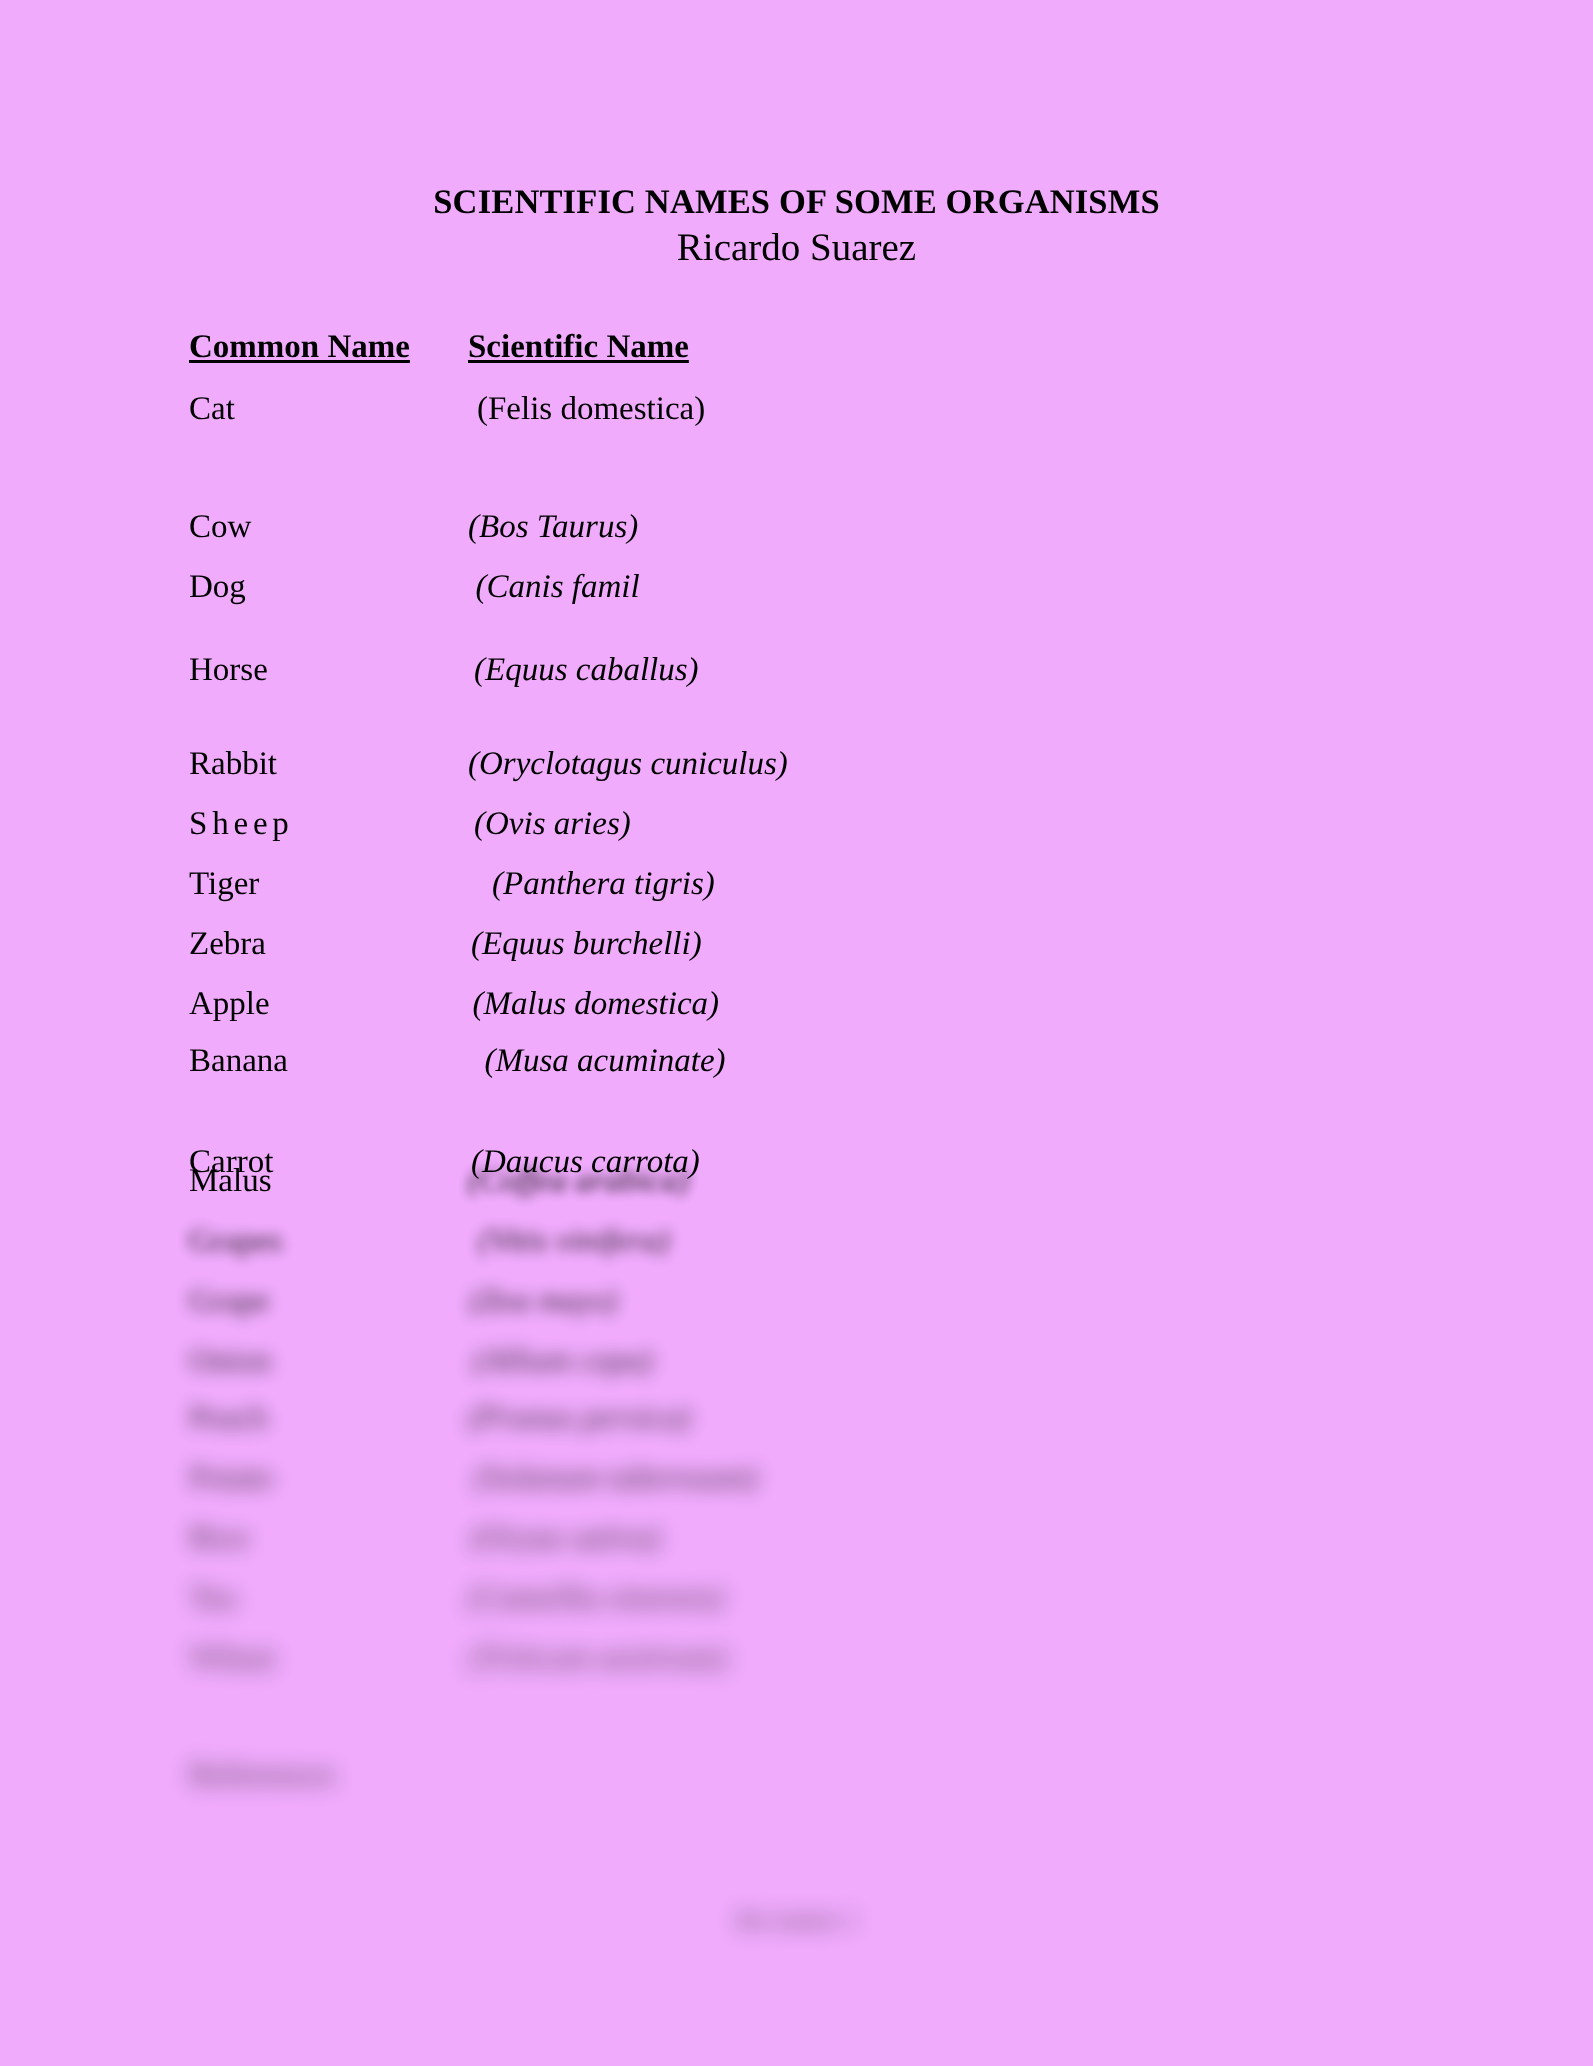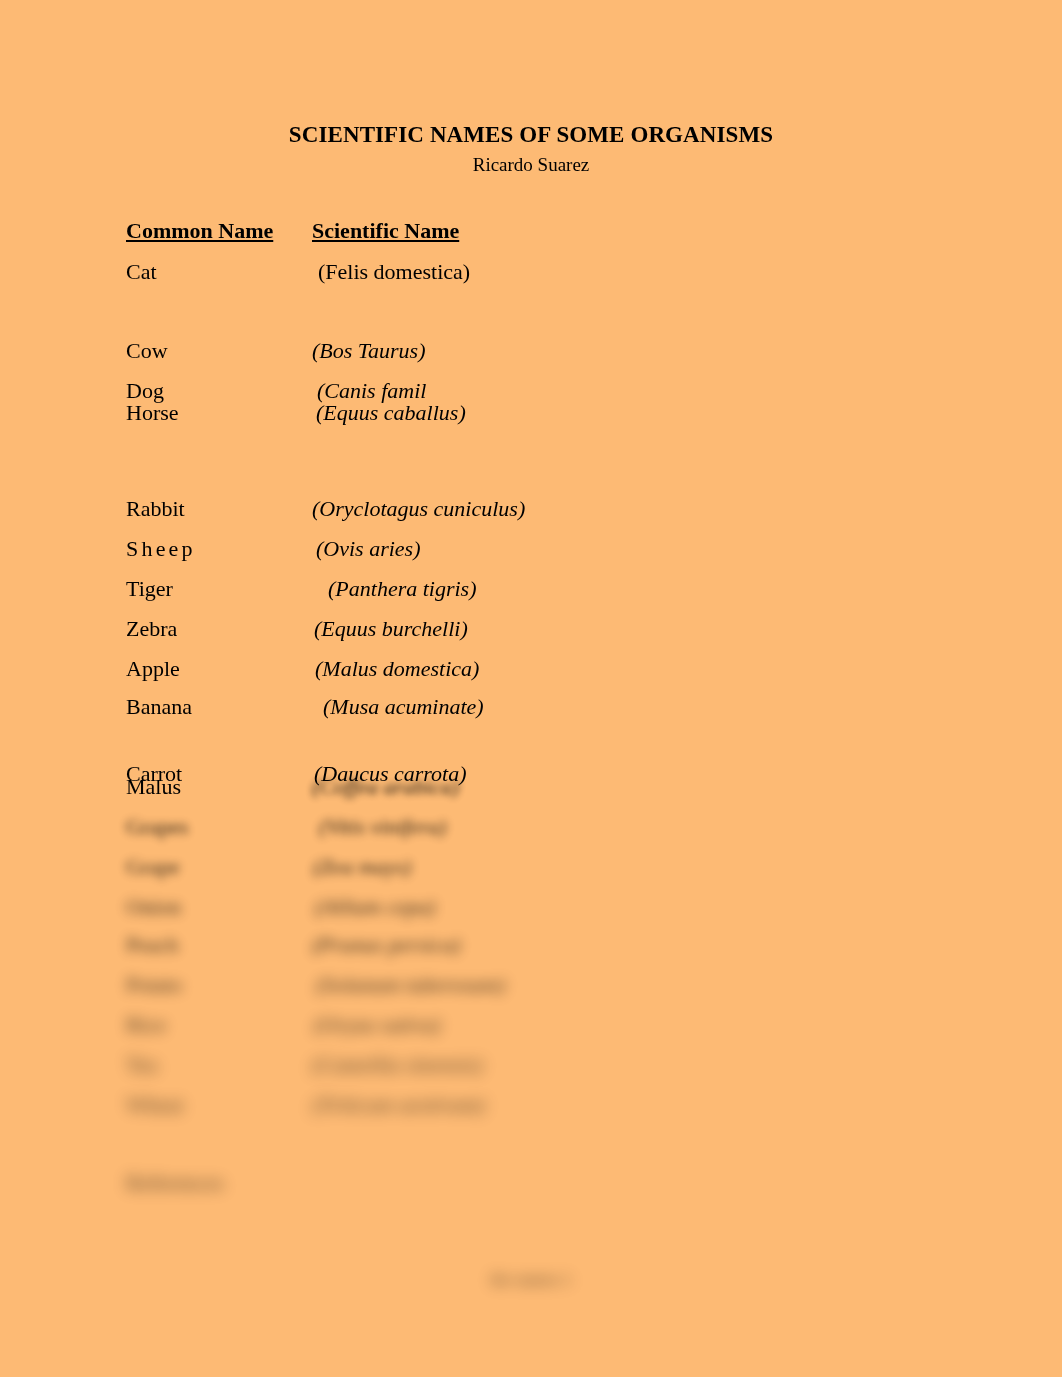--- a/index.html
+++ b/index.html
@@ -12,39 +12,39 @@
     height: 1377px;
     position: relative;
     font-family: "Liberation Serif", "DejaVu Serif", serif;
     color: #000000;
     overflow: hidden;
   }
 
   .page {
     position: absolute;
     inset: 0;
-    background: #fdba74;
+    background: #f0abfc;
   }
 
   
   .title-block {
     position: absolute;
     left: 0;
     right: 0;
     top: 120px;
     text-align: center;
   }
   .doc-title {
     font-size: 23px;
     font-weight: bold;
     line-height: 30px;
     letter-spacing: 0.1px;
   }
   .doc-author {
-    font-size: 19px;
+    font-size: 26px;
     line-height: 30px;
   }
   .doc-date {
     font-size: 22px;
     line-height: 30px;
   }
 
   
   .col-headers {
     position: absolute;
@@ -154,21 +154,21 @@
     <div class="row b0" style="top:335px;">
       <div class="cell-common">Cow</div>
       <div class="cell-sci sci-italic" style="left:186px;">(Bos Taurus)</div>
     </div>
 
     <div class="row b0" style="top:375px;">
       <div class="cell-common">Dog</div>
       <div class="cell-sci sci-italic" style="left:191px;">(Canis famil</div>
     </div>
 
-    <div class="row b0" style="top:397px;text-align:right;">
+    <div class="row b0" style="top:430px;text-align:right;">
       <div class="cell-common">Horse</div>
       <div class="cell-sci sci-italic" style="left:190px;">(Equus caballus)</div>
     </div>
 
 
     <div class="row b0" style="top:533px;">
       <div class="cell-common spaced">Sheep</div>
       <div class="cell-sci sci-italic" style="left:190px;">(Ovis aries)</div>
     </div>
 

